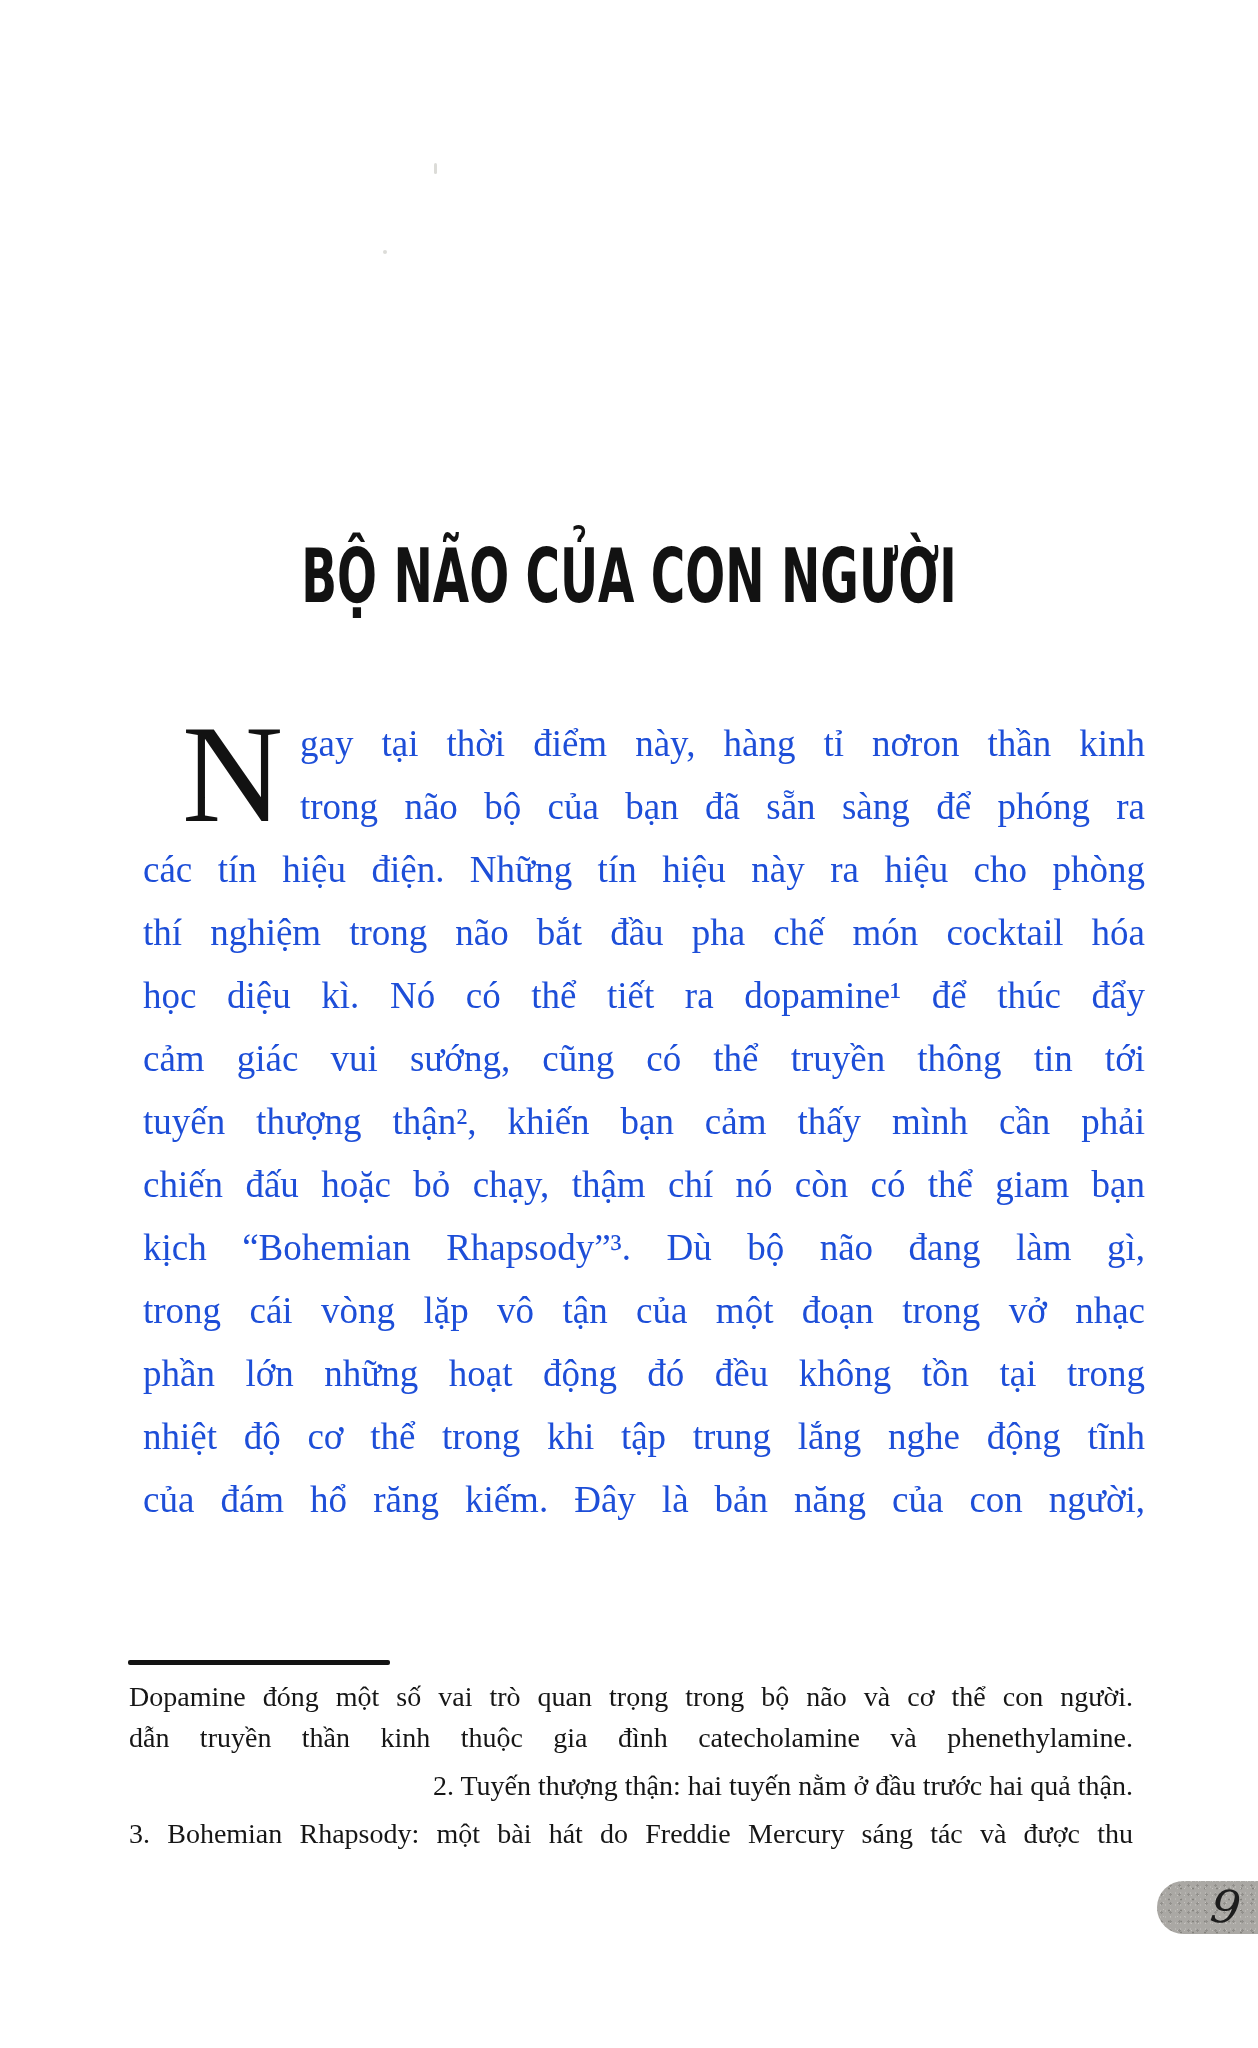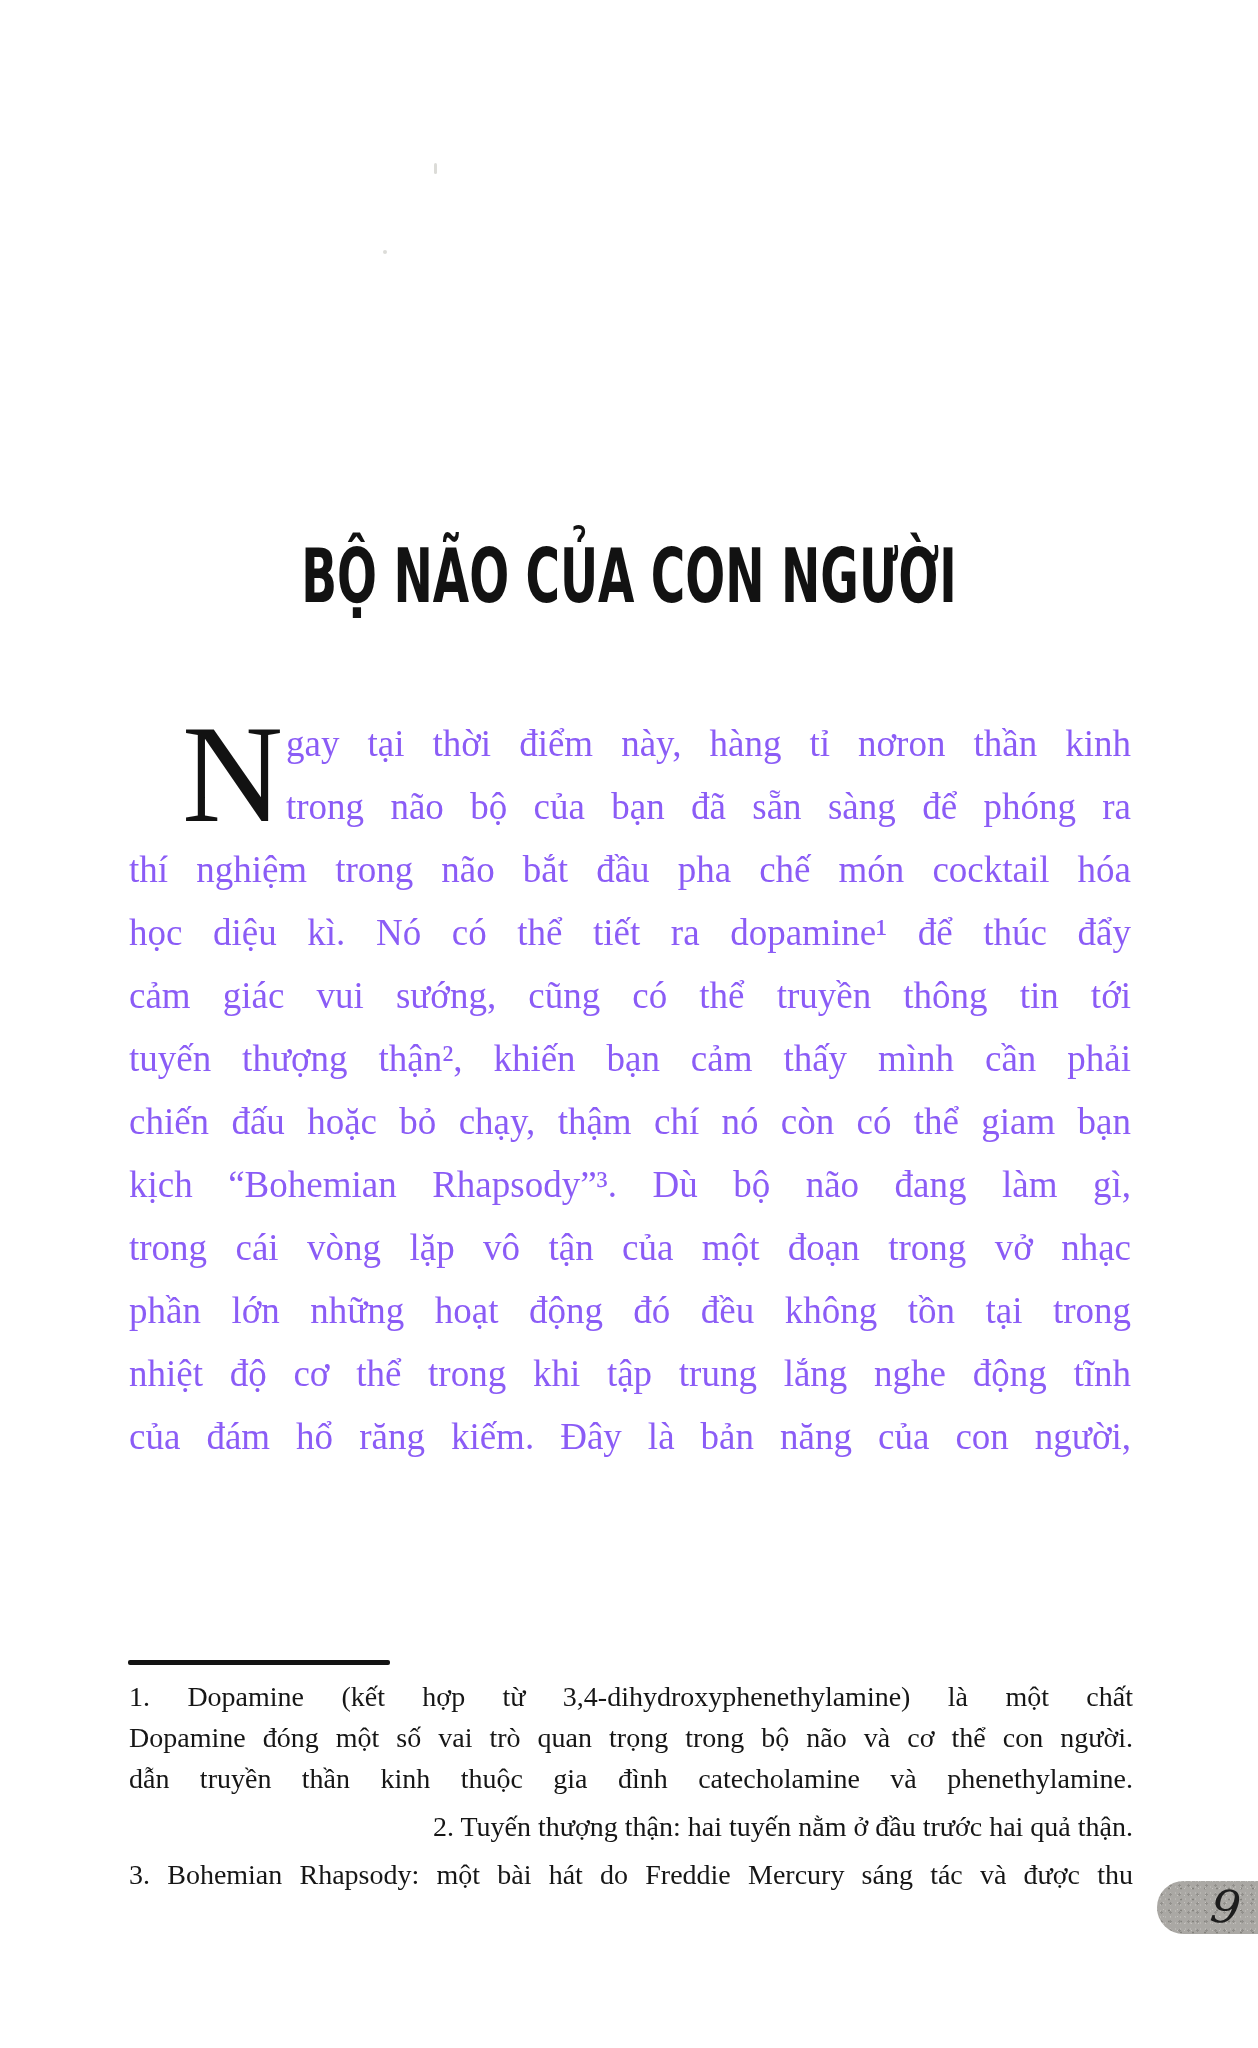--- a/index.html
+++ b/index.html
@@ -28,25 +28,25 @@
     font-size:47px;
     letter-spacing:0px;
     transform:scaleY(1.6);
     transform-origin:top center;
     color:#121212;
     white-space:nowrap;
   }
   
   .body-lines{
     position:absolute;
-    left:129px;top:712px;
+    left:143px;top:712px;
     width:1002px;
     font-size:37px;
     line-height:63px;
-    color:#8b5cf6;
+    color:#1d4ed8;
   }
   .bline{
     text-align:justify;
     text-align-last:justify;
     height:63px;
     overflow:visible;
   }
   .body-lines .bline:nth-child(-n+2){margin-left:157px;}
   .dropcap{
     position:absolute;
@@ -113,37 +113,37 @@
   <div class="speck s1"></div>
   <div class="speck s2"></div>
 
   <h1 class="title">BỘ NÃO CỦA CON NGƯỜI</h1>
 
   <span class="dropcap">N</span>
 
   <div class="body-lines">
       <div class="bline">gay tại thời điểm này, hàng tỉ nơron thần kinh</div>
       <div class="bline">trong não bộ của bạn đã sẵn sàng để phóng ra</div>
+      <div class="bline">các tín hiệu điện. Những tín hiệu này ra hiệu cho phòng</div>
       <div class="bline">thí nghiệm trong não bắt đầu pha chế món cocktail hóa</div>
       <div class="bline">học diệu kì. Nó có thể tiết ra dopamine¹ để thúc đẩy</div>
       <div class="bline">cảm giác vui sướng, cũng có thể truyền thông tin tới</div>
       <div class="bline">tuyến thượng thận², khiến bạn cảm thấy mình cần phải</div>
       <div class="bline">chiến đấu hoặc bỏ chạy, thậm chí nó còn có thể giam bạn</div>
       <div class="bline">kịch “Bohemian Rhapsody”³. Dù bộ não đang làm gì,</div>
       <div class="bline">trong cái vòng lặp vô tận của một đoạn trong vở nhạc</div>
       <div class="bline">phần lớn những hoạt động đó đều không tồn tại trong</div>
       <div class="bline">nhiệt độ cơ thể trong khi tập trung lắng nghe động tĩnh</div>
       <div class="bline">của đám hổ răng kiếm. Đây là bản năng của con người,</div>
     </div>
 
   <div class="fnrule"></div>
 
   <div class="footnotes">
     <div class="fn fn1">
-        <div class="fnline just">1. Dopamine (kết hợp từ 3,4-dihydroxyphenethylamine) là một chất</div>
         <div class="fnline just">Dopamine đóng một số vai trò quan trọng trong bộ não và cơ thể con người.</div>
         <div class="fnline just">dẫn truyền thần kinh thuộc gia đình catecholamine và phenethylamine.</div>
       </div>
 
     <div class="fn fn2">
       <div class="fnline">2. Tuyến thượng thận: hai tuyến nằm ở đầu trước hai quả thận.</div>
     </div>
 
     <div class="fn fn3">
       <div class="fnline just">3. Bohemian Rhapsody: một bài hát do Freddie Mercury sáng tác và được thu</div>

